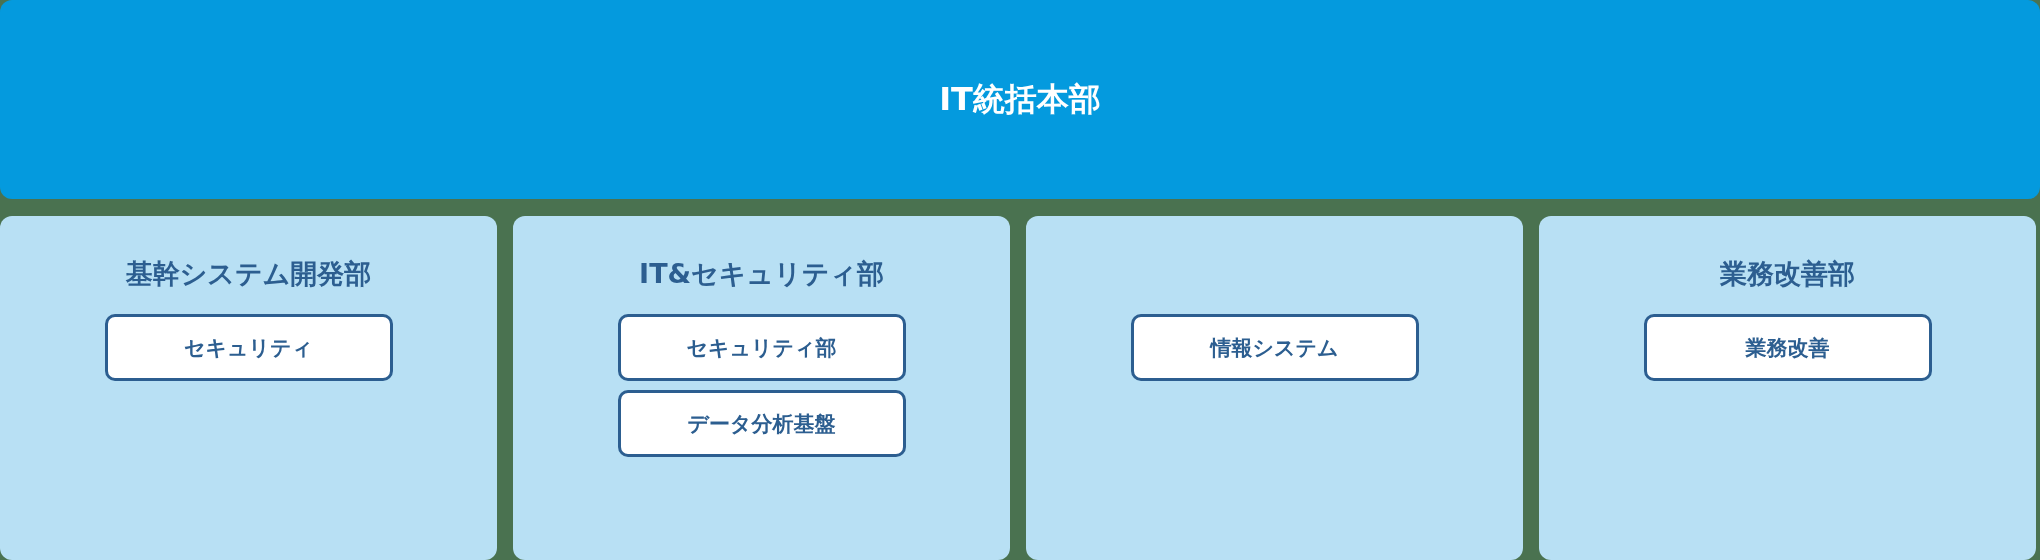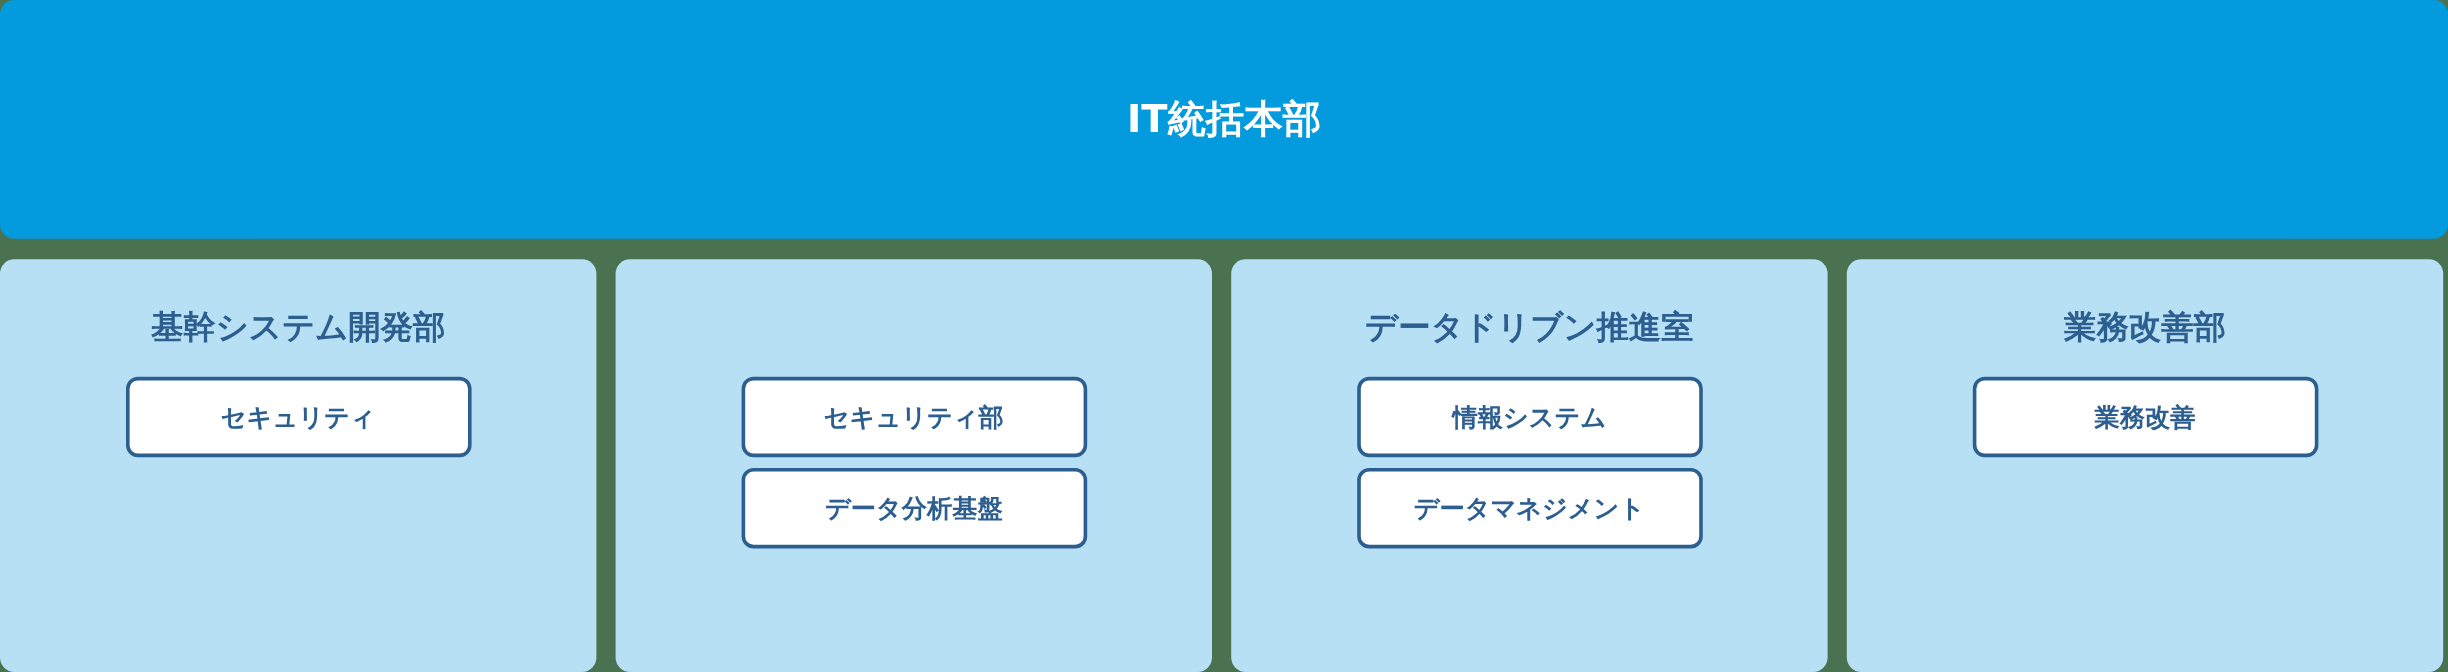--- a/index.html
+++ b/index.html
@@ -97,31 +97,30 @@
 <div class="panels">
 
   <div class="panel" style="left:0px;">
     <div class="panel-title">基幹システム開発部</div>
     <div class="unit-list">
       <div class="unit">セキュリティ</div>
     </div>
   </div>
 
   <div class="panel" style="left:513px;">
+    <div class="panel-title">IT&amp;セキュリティ部</div>
     <div class="unit-list">
       <div class="unit">セキュリティ部</div>
       <div class="unit">データ分析基盤</div>
     </div>
   </div>
 
   <div class="panel" style="left:1026px;">
-    <div class="panel-title">データドリブン推進室</div>
     <div class="unit-list">
       <div class="unit">情報システム</div>
-      <div class="unit">データマネジメント</div>
     </div>
   </div>
 
   <div class="panel" style="left:1539px;">
     <div class="panel-title">業務改善部</div>
     <div class="unit-list">
       <div class="unit">業務改善</div>
     </div>
   </div>
 

